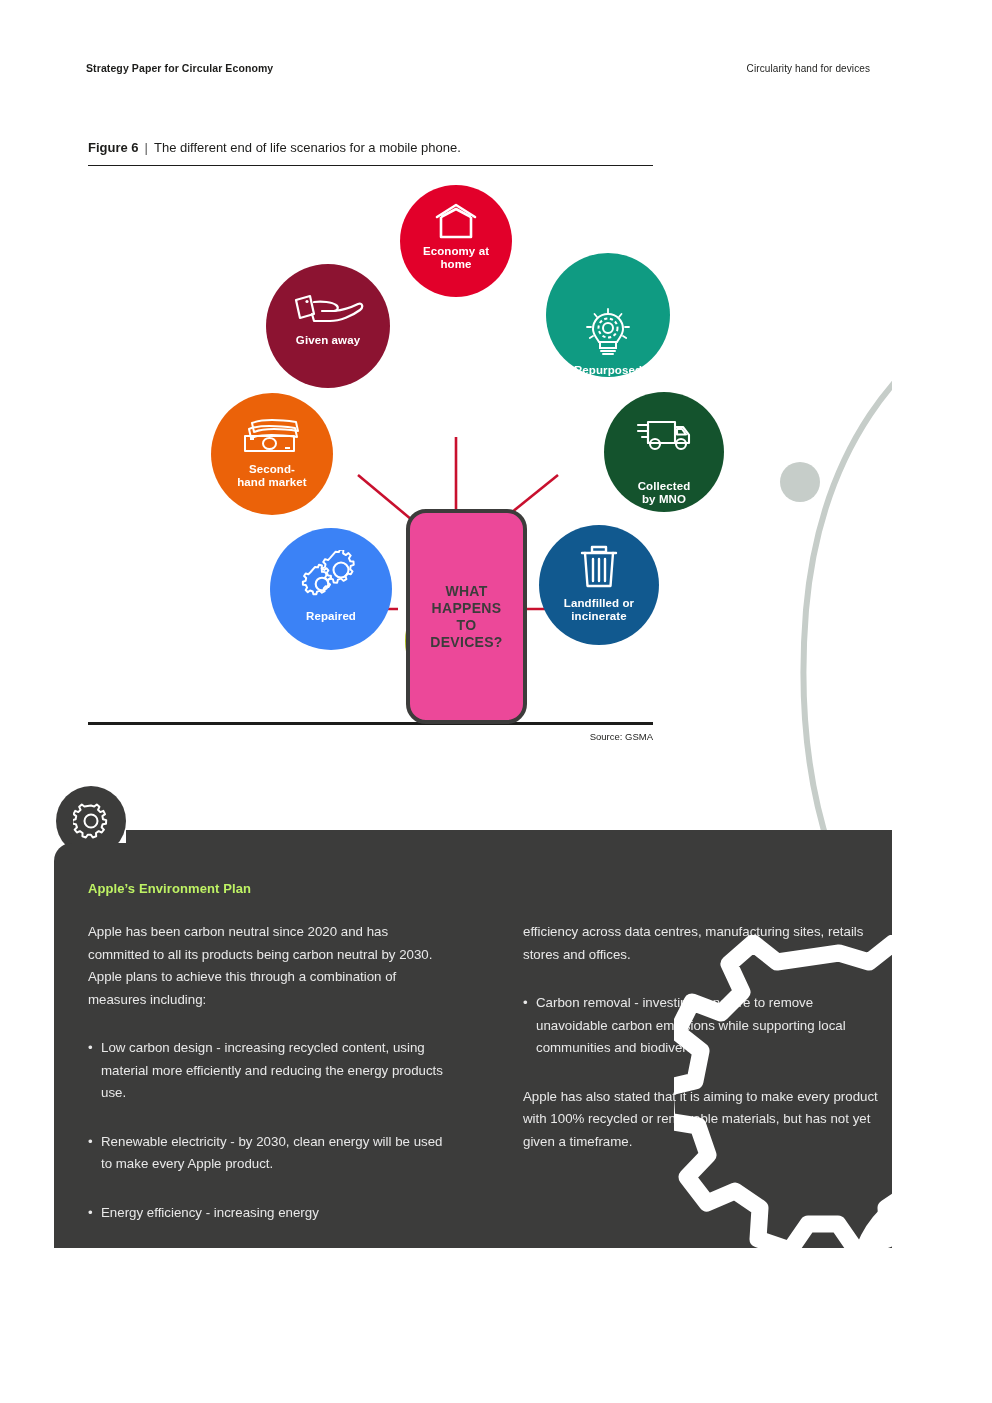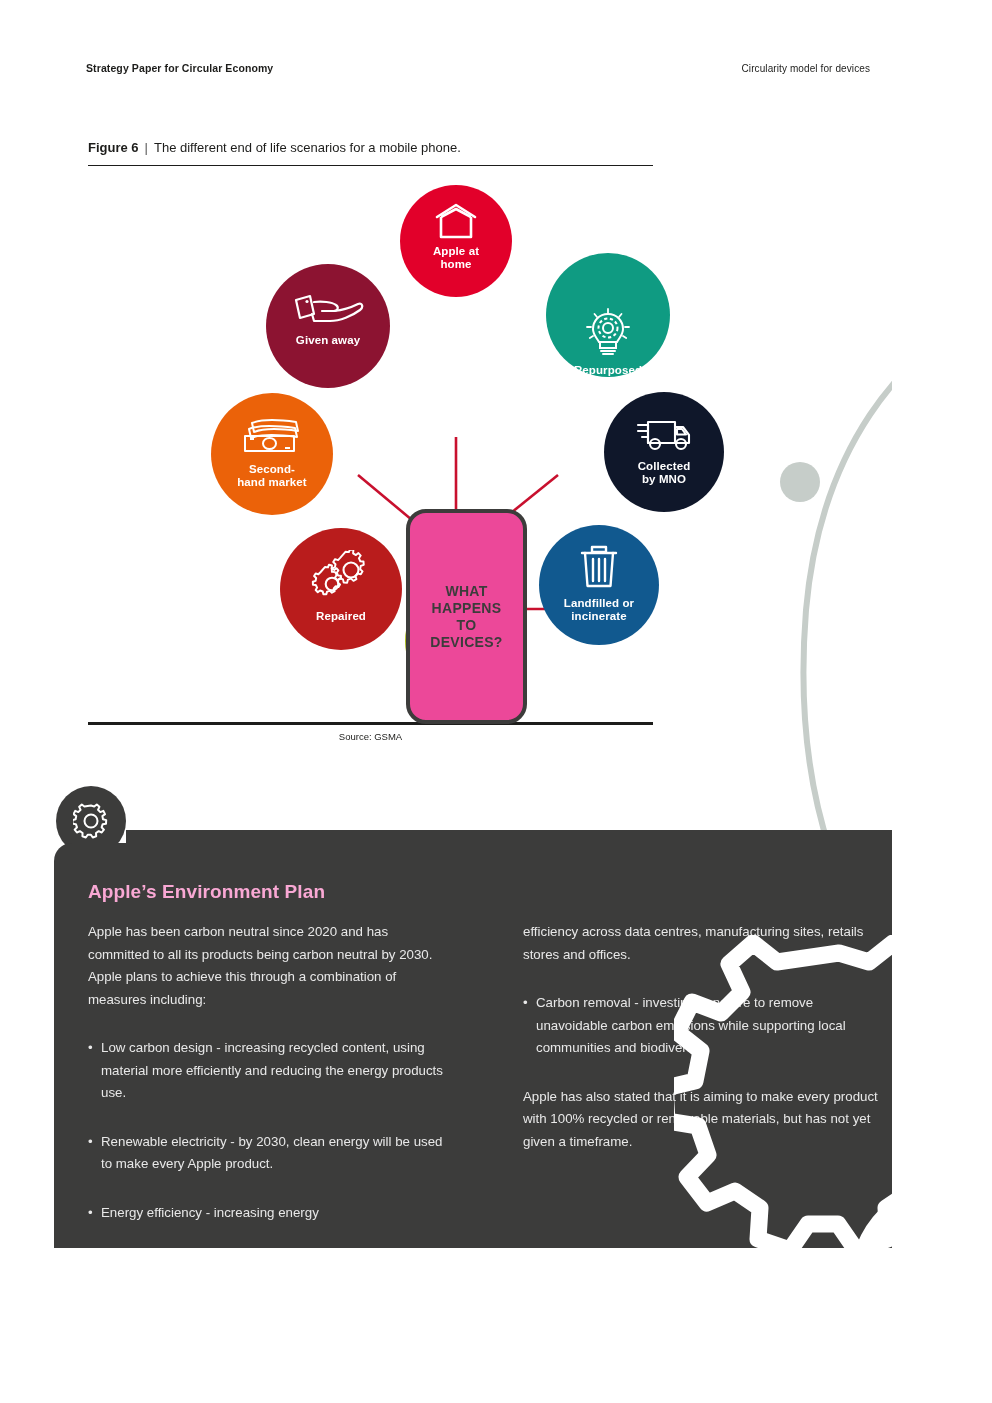--- a/index.html
+++ b/index.html
@@ -125,21 +125,21 @@
   .src-rule {
     position: absolute;
     left: 88px; top: 722px;
     width: 565px; height: 3px;
     background: #1d1d1b;
   }
   .src-text {
     position: absolute;
     left: 88px; top: 731px;
     width: 565px;
-    text-align: center;
+    text-align: right;
     font-size: 9.5px;
     color: #1d1d1b;
   }
 
   
   .decor-arc {
     position: absolute;
     left: 700px; top: 290px;
     pointer-events: none;
   }
@@ -166,23 +166,23 @@
     left: 54px; top: 843px;
     width: 938px; height: 405px;
     background: #3c3c3b;
     border-radius: 18px 0 0 0;
     overflow: hidden;
     z-index: 3;
   }
   .panel-title {
     position: absolute;
     left: 34px; top: 38px;
-    font-size: 19px;
+    font-size: 13px;
     font-weight: bold;
-    color: #f9a8d4;
+    color: #bef264;
     letter-spacing: 0.1px;
   }
   .panel-cols {
     position: absolute;
     left: 34px; top: 78px;
     width: 800px;
     display: flex;
     gap: 70px;
   }
   .panel-col { width: 388px; }
@@ -223,21 +223,21 @@
     pointer-events: none;
   }
 </style>
 </head>
 <body>
 
 <div class="page">
 
   <div class="header">
     <div class="hdr-left">Strategy Paper for Circular Economy</div>
-    <div class="hdr-right">Circularity model for devices</div>
+    <div class="hdr-right">Circularity hand for devices</div>
     <div class="hdr-pageno">26</div>
     <div class="hdr-ribbon"></div>
     <div class="hdr-ribbon-notch"></div>
   </div>
 
   <div class="fig-caption">
     <b>Figure 6</b><span class="bar">|</span><span>The different end of life scenarios for a mobile phone.</span>
   </div>
 
   <div class="diagram">
@@ -255,41 +255,41 @@
       </g>
     </svg>
 
     <div class="node-circle" style="left:312px;top:10px;width:112px;height:112px;background:#e2002a;padding-top:18px;">
       <svg width="46" height="38" viewBox="0 0 46 38">
         <path d="M4 14 L23 2 L42 14" fill="none" stroke="#fff" stroke-width="2.6" stroke-linecap="round" stroke-linejoin="round"></path>
         <path d="M8 14 L8 34 L38 34 L38 14" fill="none" stroke="#fff" stroke-width="2.6" stroke-linejoin="round"></path>
         <path d="M8 14 L23 6 L38 14" fill="none" stroke="#fff" stroke-width="2.6" stroke-linejoin="round"></path>
       </svg>
       <div class="node-label" style="margin-top:4px;">
-        <span>Apple at</span><br><span>home</span>
+        <span>Economy at</span><br><span>home</span>
       </div>
     </div>
 
     <div class="node-circle" style="left:458px;top:78px;width:124px;height:124px;background:#0f9b82;padding-top:20px;justify-content:flex-end;">
       <svg width="46" height="50" viewBox="0 0 46 50">
         <g stroke="#fff" stroke-width="1.8" fill="none" stroke-linecap="round">
           <path d="M23 5 v-4 M12 9 l-2.5-3 M34 9 l2.5-3 M6 19 h-4 M40 19 h4 M8 28 l-3.2 2 M38 28 l3.2 2"></path>
         </g>
         <path d="M23 6 C14 6 8 13 8 21 C8 27 12 30 14 34 L32 34 C34 30 38 27 38 21 C38 13 32 6 23 6 Z" fill="none" stroke="#fff" stroke-width="2"></path>
         <path d="M15 34 L15 40 L31 40 L31 34" fill="none" stroke="#fff" stroke-width="2"></path>
         <path d="M16 43 L30 43 M18 46 L28 46" fill="none" stroke="#fff" stroke-width="2" stroke-linecap="round"></path>
         <circle cx="23" cy="20" r="5" fill="none" stroke="#fff" stroke-width="2"></circle>
         <circle cx="23" cy="20" r="9.5" fill="none" stroke="#fff" stroke-width="2" stroke-dasharray="3.2 2.6"></circle>
       </svg>
       <div class="node-label" style="margin-top:6px;">
         <span>Repurposed</span>
       </div>
     </div>
 
-    <div class="node-circle" style="left:516px;top:217px;width:120px;height:120px;background:#0f172a;padding-top:22px;">
+    <div class="node-circle" style="left:516px;top:217px;width:120px;height:120px;background:#14532d;padding-top:22px;gap:20px;">
       <svg width="58" height="40" viewBox="0 0 58 40">
         <g fill="none" stroke="#fff" stroke-width="2.1" stroke-linejoin="round" stroke-linecap="round">
           <path d="M13 8 L40 8 L40 29 L13 29 Z"></path>
           <path d="M40 13 L48 13 L54 21 L54 29 L40 29"></path>
           <path d="M42 15 L47 15 L51 20.5 L42 20.5 Z"></path>
           <circle cx="20" cy="30" r="5"></circle>
           <circle cx="46" cy="30" r="5"></circle>
           <path d="M3 11 h9 M3 17 h9 M7 23 h5"></path>
           <path d="M13 11 v18"></path>
         </g>
@@ -322,21 +322,21 @@
         <path d="M44 8 L45.5 16 L38 16.5 Z" fill="#fff"></path>
         <path d="M12 46 L10.5 38 L18 37.5 Z" fill="#fff"></path>
         <path d="M28 44 C20 40 18 30 22 22 C30 25 33 34 28 44 Z" fill="none" stroke="#fff" stroke-width="2.2" stroke-linejoin="round"></path>
         <path d="M30 32 C30 25 34 20 40 18 C41 26 37 32 30 34 Z" fill="none" stroke="#fff" stroke-width="2.2" stroke-linejoin="round"></path>
       </svg>
       <div class="node-label" style="margin-top:4px;">
         <span>Recycled</span>
       </div>
     </div>
 
-    <div class="node-circle" style="left:192px;top:353px;width:122px;height:122px;background:#b91c1c;padding-top:22px;">
+    <div class="node-circle" style="left:182px;top:353px;width:122px;height:122px;background:#3b82f6;padding-top:22px;">
       <svg width="62" height="54" viewBox="0 0 62 54">
         <g fill="none" stroke="#fff" stroke-width="2.1" stroke-linejoin="round">
           <path d="M42 4 l3.5 .5 1.3 -3.3 3.6 1.1 -.3 3.5 3.1 1.9 2.7-2.2 2.5 2.7 -2 2.9 1.5 3.3 3.5 .2 .3 3.7 -3.3 1.2 -.6 3.6 2.6 2.3 -1.9 3.2 -3.4-.9 -2.4 2.7 1 3.4 -3.2 1.9 -2.6-2.4 -3.4 1 -.9 3.4 -3.7-.2 -.8-3.4 -3.3-1.2 -2.8 2.1 -2.6-2.6 1.8-3 -1.6-3.2 -3.5-.3 -.2-3.7 3.4-1.1 .7-3.5 -2.5-2.4 2-3.1 3.3 1 2.5-2.6 Z" transform="translate(-3,-2) scale(0.92)"></path>
           <circle cx="41" cy="20" r="7.5"></circle>
           <path d="M18 22 l3 .5 1.1-2.8 3.1 .9 -.3 3 2.7 1.6 2.3-1.8 2.1 2.3 -1.7 2.5 1.3 2.8 3 .2 .2 3.2 -2.8 1 -.5 3.1 2.2 2 -1.6 2.7 -2.9-.8 -2.1 2.3 .9 2.9 -2.8 1.6 -2.2-2 -2.9 .8 -.8 2.9 -3.1-.1 -.7-2.9 -2.8-1.1 -2.4 1.8 -2.2-2.2 1.5-2.6 -1.4-2.7 -3-.3 -.1-3.2 2.9-.9 .6-3 -2.2-2.1 1.7-2.6 2.8 .8 2.2-2.2 Z" transform="translate(-2,-4) scale(0.95)"></path>
           <circle cx="22" cy="34" r="6.3"></circle>
         </g>
       </svg>
       <div class="node-label" style="margin-top:6px;">
         <span>Repaired</span>

